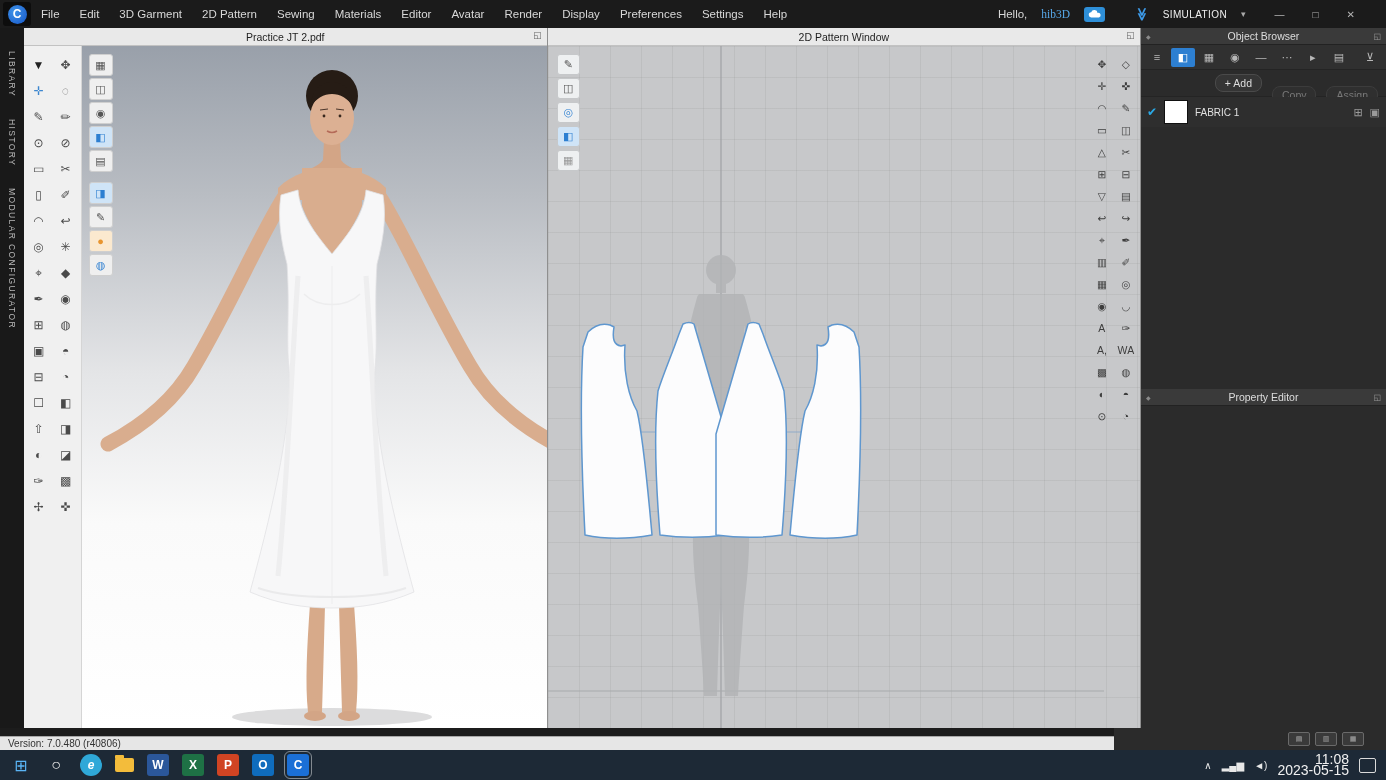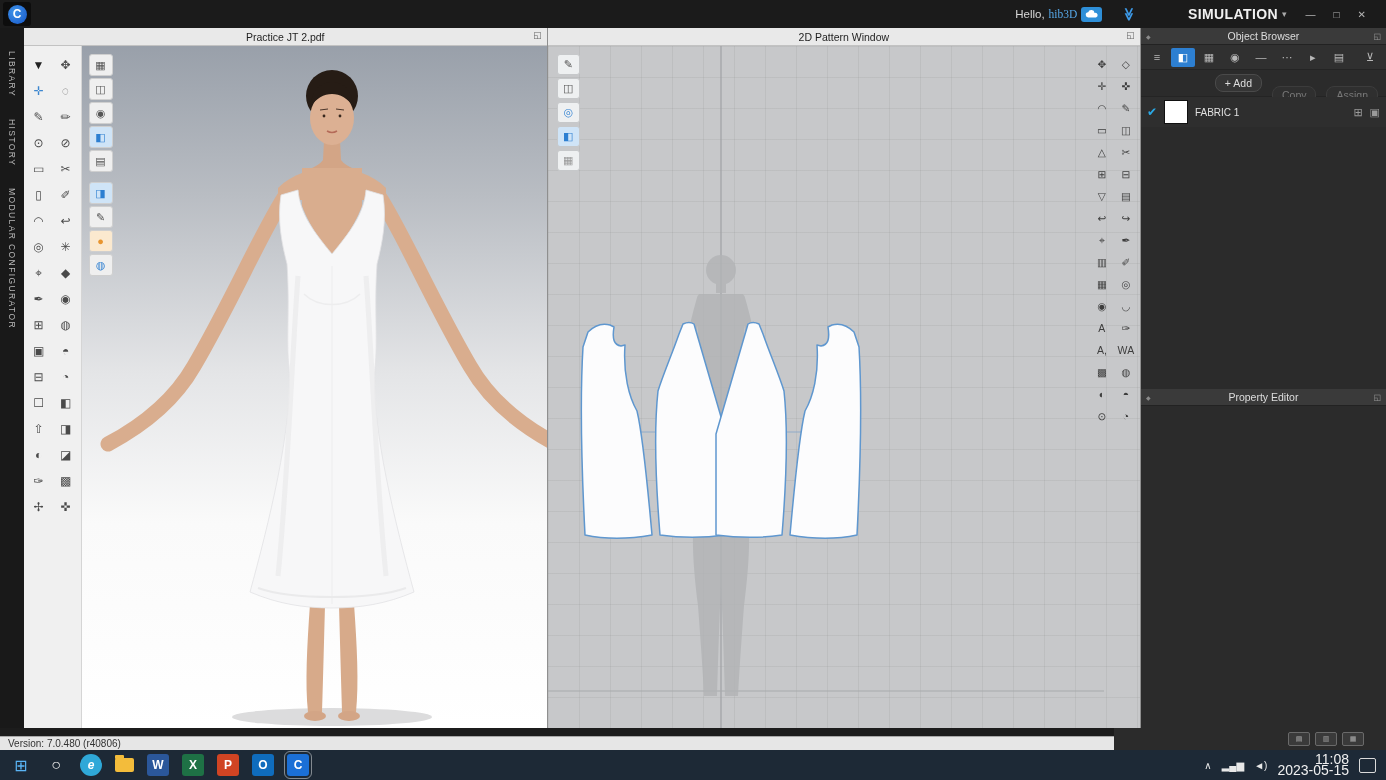--- a/index.html
+++ b/index.html
@@ -6,25 +6,25 @@
   .app{position:relative;width:1386px;height:780px;overflow:hidden;background:#1c1c1c;
        font-family:"Liberation Sans",sans-serif;}
 
   
   .menubar{height:28px;display:flex;align-items:center;background:#1b1b1b;color:#d8d8d8;font-size:11.5px;}
   .logo{width:28px;height:24px;margin-left:3px;display:flex;align-items:center;justify-content:center;background:#0d0d0d;border-radius:3px;}
   .logo-c{width:19px;height:19px;border-radius:50%;background:radial-gradient(circle at 35% 35%,#3f93e8,#1556c9);
           color:#fff;font-weight:bold;font-size:12px;display:flex;align-items:center;justify-content:center;}
   .menu-items{display:flex;}
   .menu-item{padding:0 10px;cursor:default;white-space:nowrap;}
-  .menu-right{margin-left:auto;display:flex;align-items:center;gap:4px;padding-right:13px;}
+  .menu-right{margin-left:auto;display:flex;align-items:center;gap:14px;padding-right:24px;}
   .uname{color:#57a9ea;font-family:Liberation Serif, serif;}
   .cloud{width:21px;height:15px;background:#2e8fd8;border-radius:3px;display:flex;align-items:center;justify-content:center;}
   .sim-chev{color:#3d9ae8;font-weight:bold;transform:rotate(-90deg);font-size:13px;margin-left:16px;}
-  .sim-label{font-size:14px;font-weight:bold;letter-spacing:.4px;color:#f0f0f0;margin-left:48px;}
+  .sim-label{font-size:10px;font-weight:normal;letter-spacing:.4px;color:#f0f0f0;}
   .sim-caret{color:#aaa;font-size:9px;margin-right:8px;}
   .winbtn{color:#b5b5b5;font-size:10px;padding:0 7px;}
 
   
   .main{display:flex;height:700px;}
   .left-strip{width:25px;background:#191919;display:flex;flex-direction:column;align-items:center;padding-top:12px;}
   .vtab{writing-mode:vertical-rl;font-size:8.5px;letter-spacing:1.4px;color:#b8b8b8;padding:11px 0;white-space:nowrap;}
 
   
   .pane3d{width:555px;display:flex;flex-direction:column;border-right:1px solid #8f8f8f;background:#e9e9e9;}
@@ -102,20 +102,36 @@
   .tb-notif{width:15px;height:13px;border:1px solid #dadada;border-radius:2px;}
 </style>
 </head>
 <body>
 
 <div class="app">
 
   <div class="menubar">
     <div class="logo">
         <span class="logo-c">C</span>
+      </div>
+    <div class="menu-items">
+
+    <div class="menu-item">File</div>
+        <div class="menu-item">Edit</div>
+        <div class="menu-item">3D Garment</div>
+        <div class="menu-item">2D Pattern</div>
+        <div class="menu-item">Sewing</div>
+        <div class="menu-item">Materials</div>
+        <div class="menu-item">Editor</div>
+        <div class="menu-item">Avatar</div>
+        <div class="menu-item">Render</div>
+        <div class="menu-item">Display</div>
+        <div class="menu-item">Preferences</div>
+        <div class="menu-item">Settings</div>
+        <div class="menu-item">Help</div>
       </div>
     <div class="menu-right">
       <span>Hello,</span>
       <span class="uname">hib3D</span>
       <span class="cloud">
         <svg width="14" height="10" viewBox="0 0 14 10">
             <path d="M3.5 8.5a2.6 2.6 0 0 1-.3-5.2A3.3 3.3 0 0 1 9.6 4 2.3 2.3 0 0 1 11 8.5z" fill="#fff"></path>
           </svg>
       </span>
       <span class="sim-chev">≪</span>

